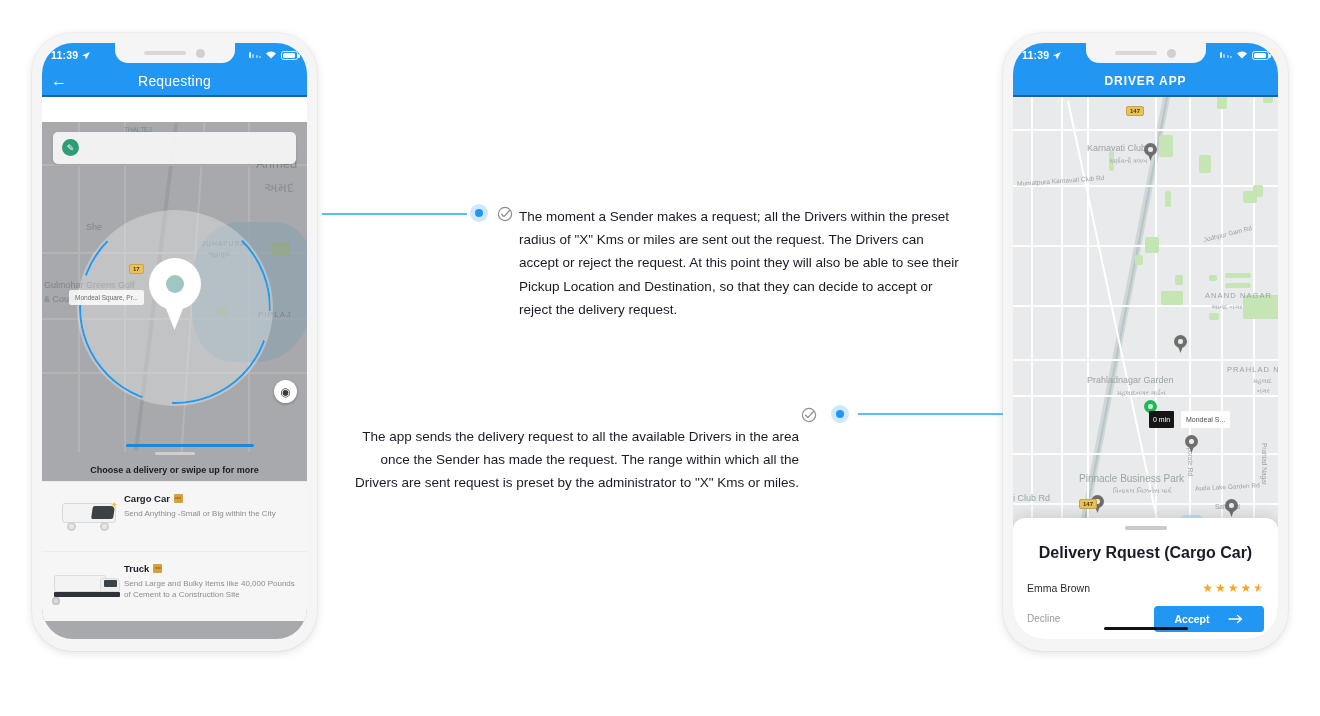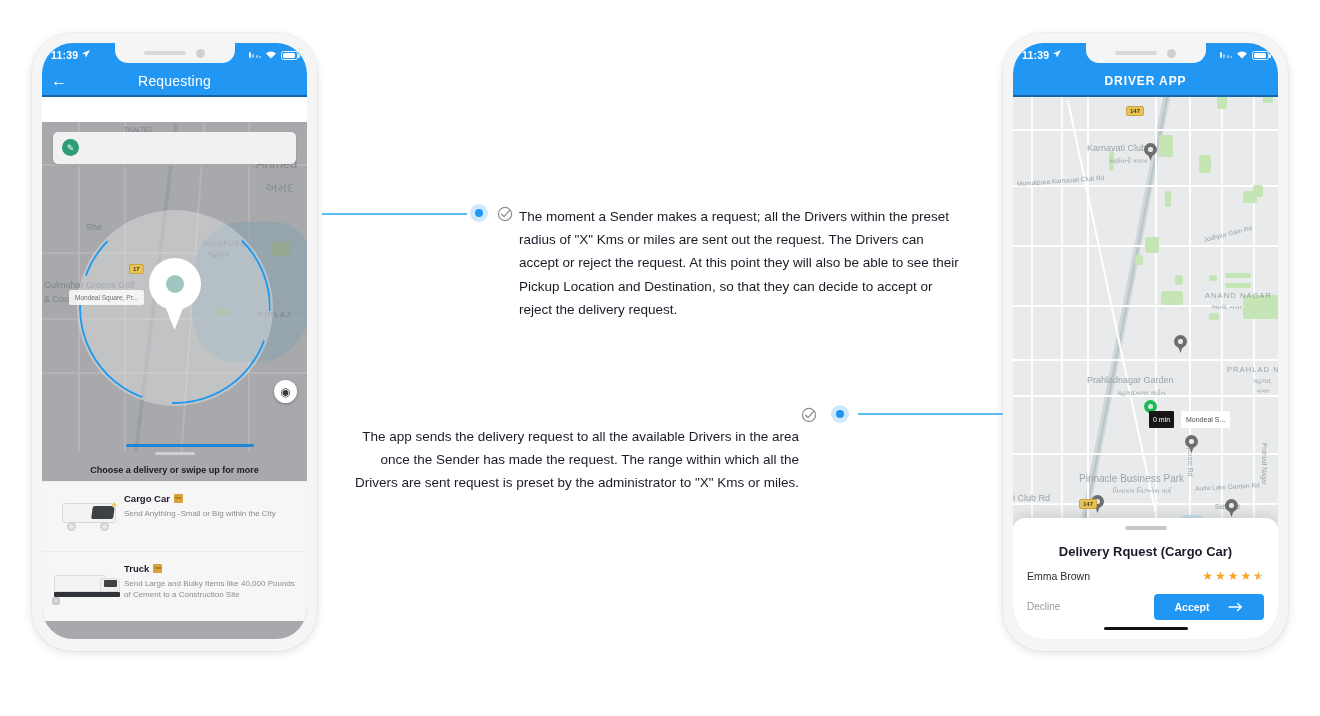--- a/index.html
+++ b/index.html
@@ -43,21 +43,21 @@
   .notch .cam { width: 9px; height: 9px; border-radius: 50%; background: #d0d0d0; }
 
   
   .statusbar {
     position: relative; z-index: 30;
     height: 24px; background: #2196f3;
     display: flex; align-items: center;
     padding: 0 9px;
     color: #fff; font-size: 10.5px; font-weight: bold;
   }
-  .statusbar .time { display: flex; align-items: flex-start; gap: 3px; letter-spacing: .2px;}
+  .statusbar .time { display: flex; align-items: flex-end; gap: 3px; letter-spacing: .2px;}
   .statusbar .right { margin-left: auto; display: flex; align-items: center; gap: 4px; }
   .sig { display: flex; align-items: flex-end; gap: 1.5px; }
   .sig i { display: block; width: 2px; background: rgba(255,255,255,.55); border-radius: 1px; }
   .sig i:nth-child(1){height:6px;background:rgba(255,255,255,.9);}
   .sig i:nth-child(2){height:4px;}
   .sig i:nth-child(3){height:3px;}
   .sig i:nth-child(4){height:2px;}
   .batt { width: 17px; height: 9px; border: 1.2px solid rgba(255,255,255,.85); border-radius: 2.5px; position: relative; }
   .batt::after { content:""; position:absolute; right:-3px; top:2.5px; width:1.7px; height:4px; background:rgba(255,255,255,.85); border-radius:0 1px 1px 0;}
   .batt i { position:absolute; left:1px; top:1px; bottom:1px; width:12px; background:#fff; border-radius:1.5px;}
@@ -236,22 +236,22 @@
   .shield { position:absolute; z-index:15; background:#e8c35a; color:#4a3b0a;
             font-size:6px; font-weight:bold; border:1px solid #c9a63f; border-radius:2px;
             padding:1px 3px; }
   .sheet-right {
     position:absolute; z-index:25; left:0; right:0; bottom:0; height:121px;
     background:#fff; border-radius:12px 12px 31px 31px;
     box-shadow:0 -3px 14px rgba(0,0,0,.12);
     padding: 8px 14px 0 14px;
   }
   .grab { width:42px;height:3.5px;border-radius:2px;background:#c9c9c9;margin:0 auto; }
-  .dr-title { text-align:center; font-size:13px; font-weight:bold; color:#1b1b28; margin-top:14px; }
-  .dr-row { display:flex; align-items:center; margin-top:11px; }
+  .dr-title { text-align:center; font-size:16px; font-weight:bold; color:#1b1b28; margin-top:14px; }
+  .dr-row { display:flex; align-items:center; margin-top:20px; }
   .dr-name { font-size:10.5px; color:#2b2b2b; }
   .stars { margin-left:auto; display:flex; gap:2px; font-size:12px; color:#f5a623; line-height:1;}
   .stars .half { position:relative; color:#d4d4d4; }
   .stars .half::before{ content:"★"; position:absolute; left:0; top:0; width:50%; overflow:hidden; color:#f5a623; }
   .dr-actions { display:flex; align-items:center; margin-top:12px; }
   .decline { font-size:10px; color:#9a9a9a; }
   .accept {
     margin-left:auto; width:110px; height:26px; border-radius:4px; background:#2196f3;
     color:#fff; font-size:10.5px; font-weight:bold;
     display:flex; align-items:center; justify-content:center; gap:18px;

